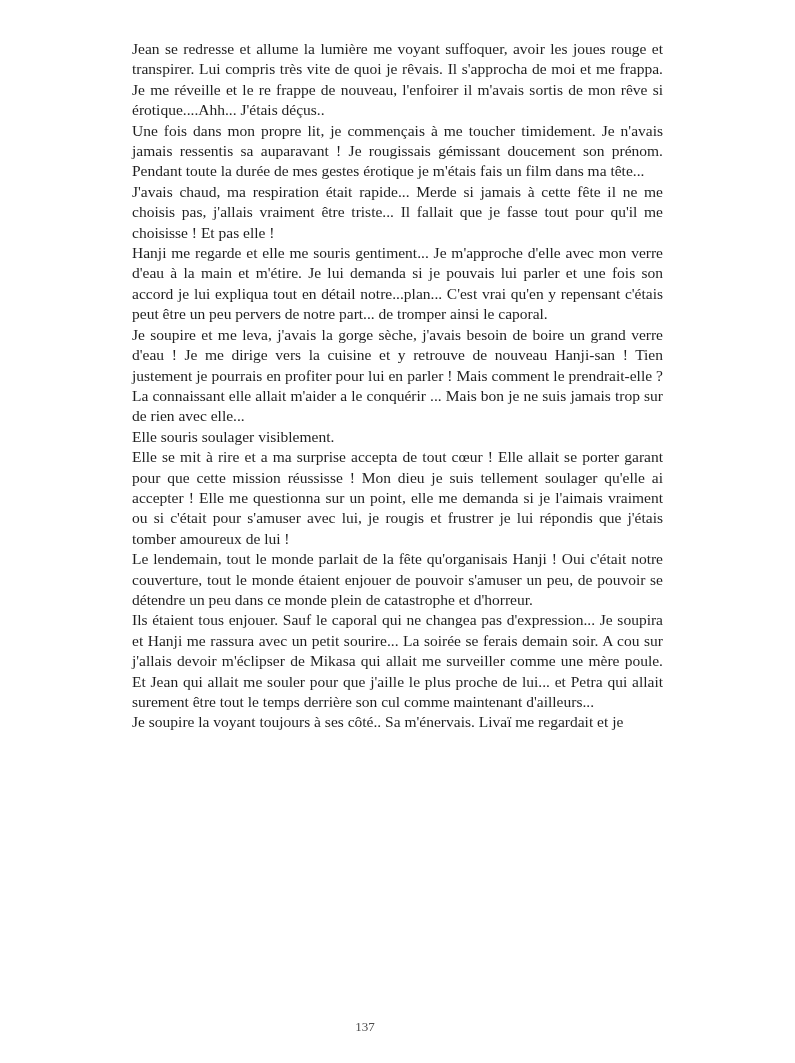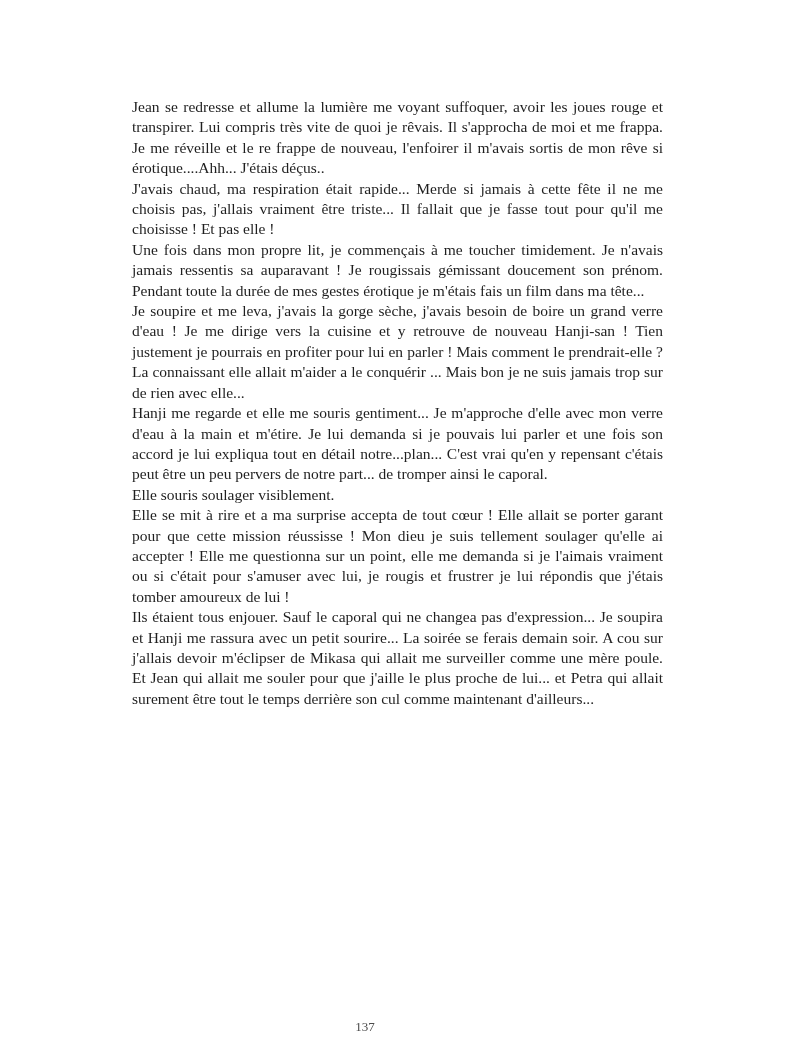--- a/index.html
+++ b/index.html
@@ -11,21 +11,21 @@
     width: 795px;
     height: 1063px;
     position: relative;
     overflow: hidden;
     font-family: "Liberation Serif", "DejaVu Serif", serif;
   }
   .page {
     box-sizing: border-box;
     width: 795px;
     height: 1063px;
-    padding: 97px 132px 0 132px;
+    padding: 39px 132px 0 132px;
     background: #ffffff;
     position: relative;
   }
   .text-block {
     width: 531px;
     color: #1f1f1f;
     font-size: 15.5px;
     line-height: 20.4px;
     text-align: justify;
     text-justify: inter-word;
@@ -43,22 +43,24 @@
     font-size: 13px;
     color: #4a4a4a;
   }
 </style>
 </head>
 <body>
 
 <div class="page">
   <div class="text-block">
     <p>Jean se redresse et allume la lumière me voyant suffoquer, avoir les joues rouge et transpirer. Lui compris très vite de quoi je rêvais. Il s'approcha de moi et me frappa. Je me réveille et le re frappe de nouveau, l'enfoirer il m'avais sortis de mon rêve si érotique....Ahh... J'étais déçus..</p>
+    <p>Une fois dans mon propre lit, je commençais à me toucher timidement. Je n'avais jamais ressentis sa auparavant ! Je rougissais gémissant doucement son prénom. Pendant toute la durée de mes gestes érotique je m'étais fais un film dans ma tête...</p>
     <p>J'avais chaud, ma respiration était rapide... Merde si jamais à cette fête il ne me choisis pas, j'allais vraiment être triste... Il fallait que je fasse tout pour qu'il me choisisse ! Et pas elle !</p>
-    <p>Une fois dans mon propre lit, je commençais à me toucher timidement. Je n'avais jamais ressentis sa auparavant ! Je rougissais gémissant doucement son prénom. Pendant toute la durée de mes gestes érotique je m'étais fais un film dans ma tête...</p>
+    <p>Hanji me regarde et elle me souris gentiment... Je m'approche d'elle avec mon verre d'eau à la main et m'étire. Je lui demanda si je pouvais lui parler et une fois son accord je lui expliqua tout en détail notre...plan... C'est vrai qu'en y repensant c'étais peut être un peu pervers de notre part... de tromper ainsi le caporal.</p>
     <p>Je soupire et me leva, j'avais la gorge sèche, j'avais besoin de boire un grand verre d'eau ! Je me dirige vers la cuisine et y retrouve de nouveau Hanji-san ! Tien justement je pourrais en profiter pour lui en parler ! Mais comment le prendrait-elle ? La connaissant elle allait m'aider a le conquérir ... Mais bon je ne suis jamais trop sur de rien avec elle...</p>
-    <p>Hanji me regarde et elle me souris gentiment... Je m'approche d'elle avec mon verre d'eau à la main et m'étire. Je lui demanda si je pouvais lui parler et une fois son accord je lui expliqua tout en détail notre...plan... C'est vrai qu'en y repensant c'étais peut être un peu pervers de notre part... de tromper ainsi le caporal.</p>
     <p>Elle souris soulager visiblement.</p>
     <p>Elle se mit à rire et a ma surprise accepta de tout cœur ! Elle allait se porter garant pour que cette mission réussisse ! Mon dieu je suis tellement soulager qu'elle ai accepter ! Elle me questionna sur un point, elle me demanda si je l'aimais vraiment ou si c'était pour s'amuser avec lui, je rougis et frustrer je lui répondis que j'étais tomber amoureux de lui !</p>
+    <p>Le lendemain, tout le monde parlait de la fête qu'organisais Hanji ! Oui c'était notre couverture, tout le monde étaient enjouer de pouvoir s'amuser un peu, de pouvoir se détendre un peu dans ce monde plein de catastrophe et d'horreur.</p>
     <p>Ils étaient tous enjouer. Sauf le caporal qui ne changea pas d'expression... Je soupira et Hanji me rassura avec un petit sourire... La soirée se ferais demain soir. A cou sur j'allais devoir m'éclipser de Mikasa qui allait me surveiller comme une mère poule. Et Jean qui allait me souler pour que j'aille le plus proche de lui... et Petra qui allait surement être tout le temps derrière son cul comme maintenant d'ailleurs...</p>
+    <p>Je soupire la voyant toujours à ses côté.. Sa m'énervais. Livaï me regardait et je</p>
   </div>
   <div class="page-footer">137</div>
 </div>
 
 </body></html>

